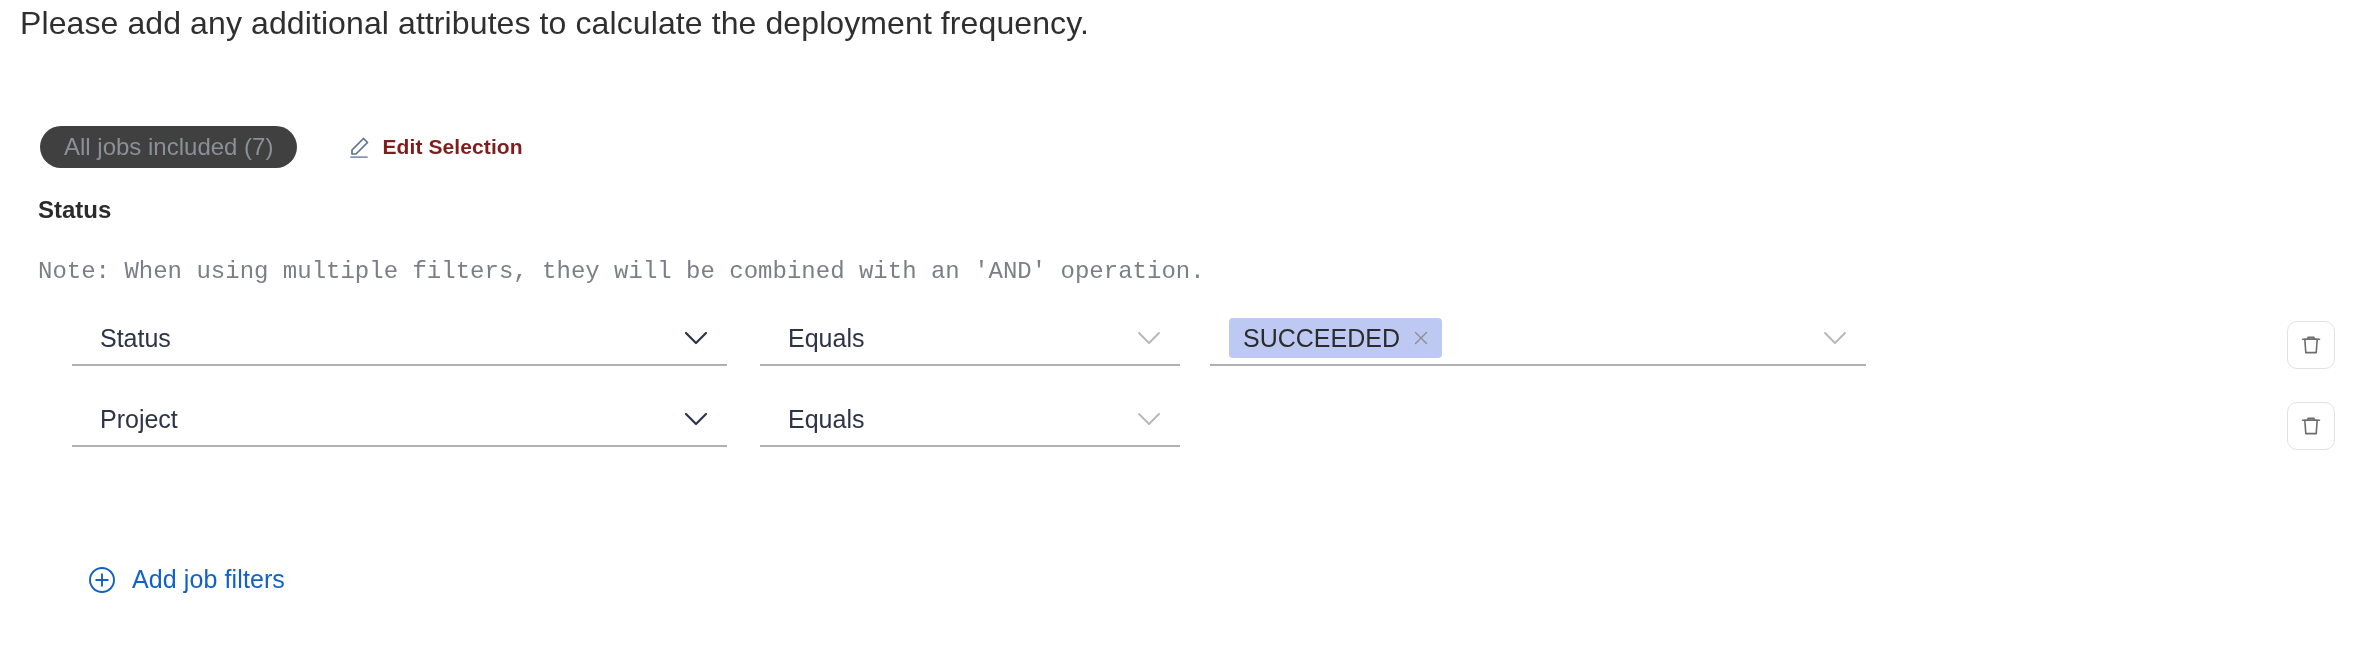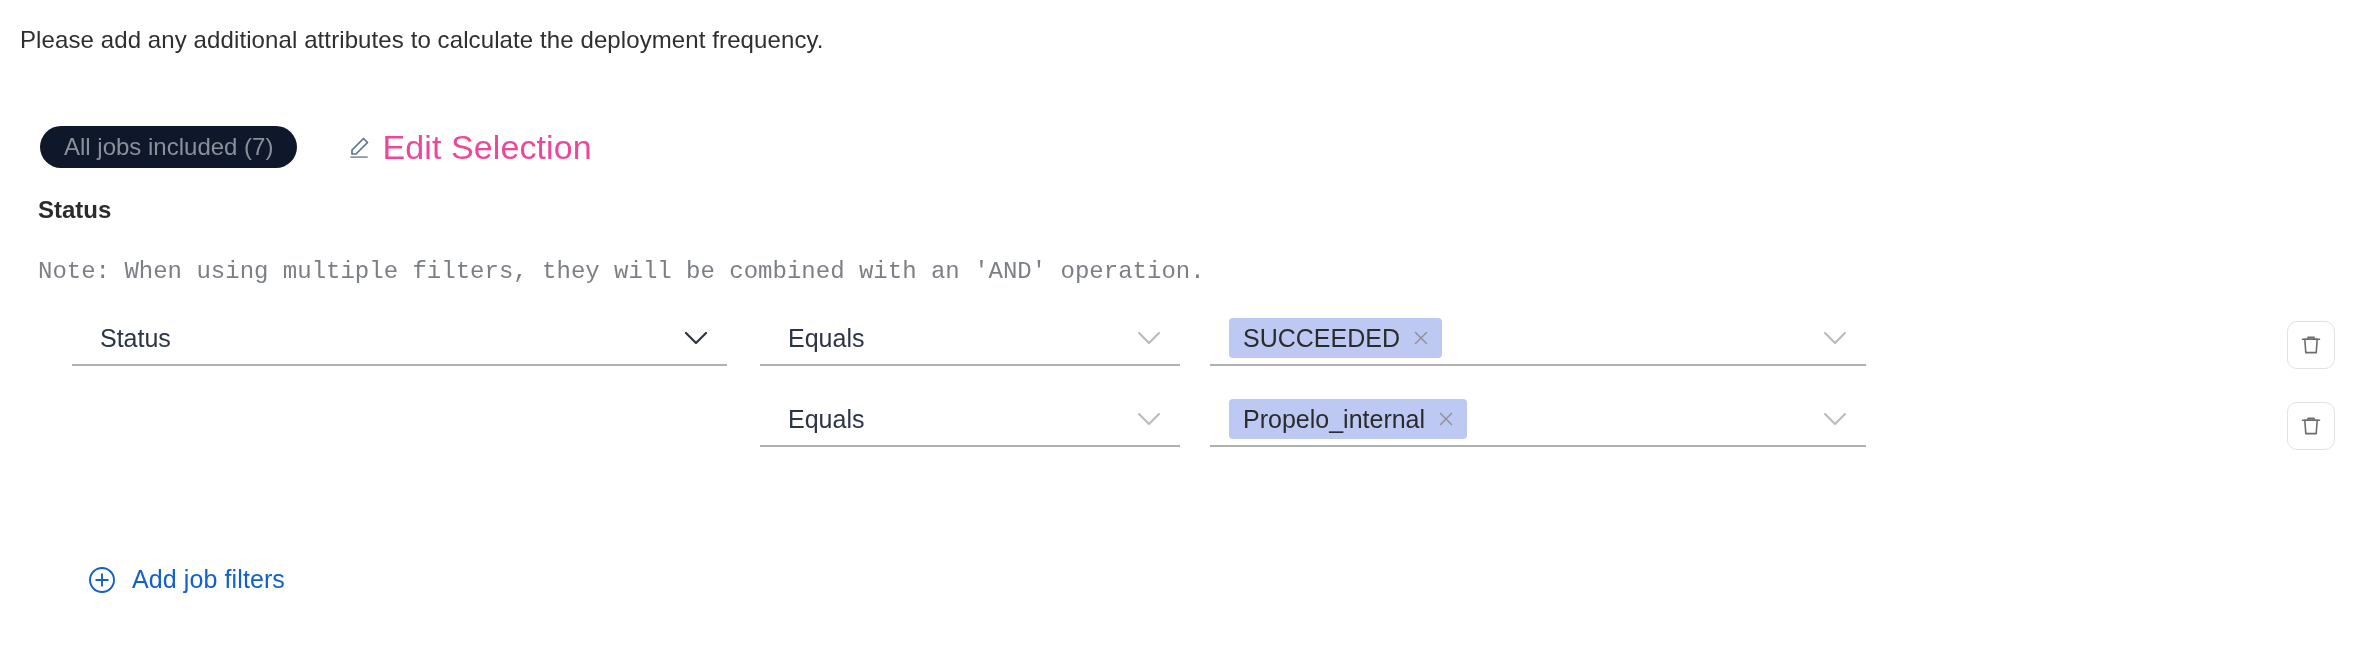--- a/index.html
+++ b/index.html
@@ -13,39 +13,39 @@
     font-family: "Liberation Sans", sans-serif;
     color: #2c3447;
     overflow: hidden;
     position: relative;
   }
 
   
   .intro {
     position: absolute;
     left: 20px;
-    top: 25px;
-    font-size: 24px;
+    top: 8px;
+    font-size: 32px;
     line-height: 30px;
     color: #2f2f2f;
     letter-spacing: 0.1px;
     white-space: nowrap;
   }
 
   
   .pill-row {
     position: absolute;
     left: 40px;
     top: 126px;
     display: flex;
     align-items: center;
     height: 42px;
   }
   .jobs-pill {
-    background: #0f172a;
+    background: #404040;
     color: #8a9099;
     border-radius: 22px;
     padding: 0 24px;
     height: 42px;
     display: flex;
     align-items: center;
     font-size: 24px;
     white-space: nowrap;
   }
   .edit-selection {
@@ -55,23 +55,23 @@
     cursor: pointer;
     white-space: nowrap;
   }
   .pencil-icon {
     width: 24px;
     height: 24px;
     display: block;
     margin-right: 11px;
   }
   .edit-label {
-    color: #ec4899;
-    font-size: 34px;
-    font-weight: normal;
+    color: #7f1d1d;
+    font-size: 21px;
+    font-weight: bold;
     letter-spacing: 0.1px;
   }
 
   
   .filters-heading {
     position: absolute;
     left: 38px;
     top: 196px;
     font-size: 24px;
     font-weight: bold;
@@ -259,37 +259,30 @@
   <span class="trash-icon">
     <svg viewBox="0 0 24 24" fill="none" xmlns="http://www.w3.org/2000/svg">
       <path d="M3.5 6.3h17" stroke="#6d6d6d" stroke-width="1.6" stroke-linecap="round"></path>
       <path d="M9 6.3V4.4h6v1.9" stroke="#6d6d6d" stroke-width="1.6" stroke-linejoin="round"></path>
       <path d="M5.8 6.3h12.4l-1 13.3H6.8L5.8 6.3z" stroke="#6d6d6d" stroke-width="1.6" stroke-linejoin="round"></path>
     </svg>
   </span>
 </div>
 
 <div class="filter-row row-1">
+  <div class="field attribute">
+    <span class="field-text">Project</span>
+    <span class="chevron dark">
+      <svg viewBox="0 0 26 16" fill="none" xmlns="http://www.w3.org/2000/svg">
+          <path d="M3 3l10 10L23 3" stroke-width="2.2" stroke-linecap="round" stroke-linejoin="round"></path>
+        </svg>
+    </span>
+  </div>
   <div class="field operator">
     <span class="field-text">Equals</span>
-    <span class="chevron light">
-      <svg viewBox="0 0 26 16" fill="none" xmlns="http://www.w3.org/2000/svg">
-          <path d="M3 3l10 10L23 3" stroke-width="2" stroke-linecap="round" stroke-linejoin="round"></path>
-        </svg>
-    </span>
-  </div>
-  <div class="field value">
-    <span class="chip">
-      <span class="chip-label">Propelo_internal</span>
-      <span class="chip-close">
-        <svg viewBox="0 0 18 18" fill="none" xmlns="http://www.w3.org/2000/svg">
-            <path d="M3.5 3.5l11 11M14.5 3.5l-11 11" stroke="#8e8e8e" stroke-width="1.4" stroke-linecap="round"></path>
-          </svg>
-      </span>
-    </span>
     <span class="chevron light">
       <svg viewBox="0 0 26 16" fill="none" xmlns="http://www.w3.org/2000/svg">
           <path d="M3 3l10 10L23 3" stroke-width="2" stroke-linecap="round" stroke-linejoin="round"></path>
         </svg>
     </span>
   </div>
 </div>
 <div class="delete-btn row-1">
   <span class="trash-icon">
     <svg viewBox="0 0 24 24" fill="none" xmlns="http://www.w3.org/2000/svg">

